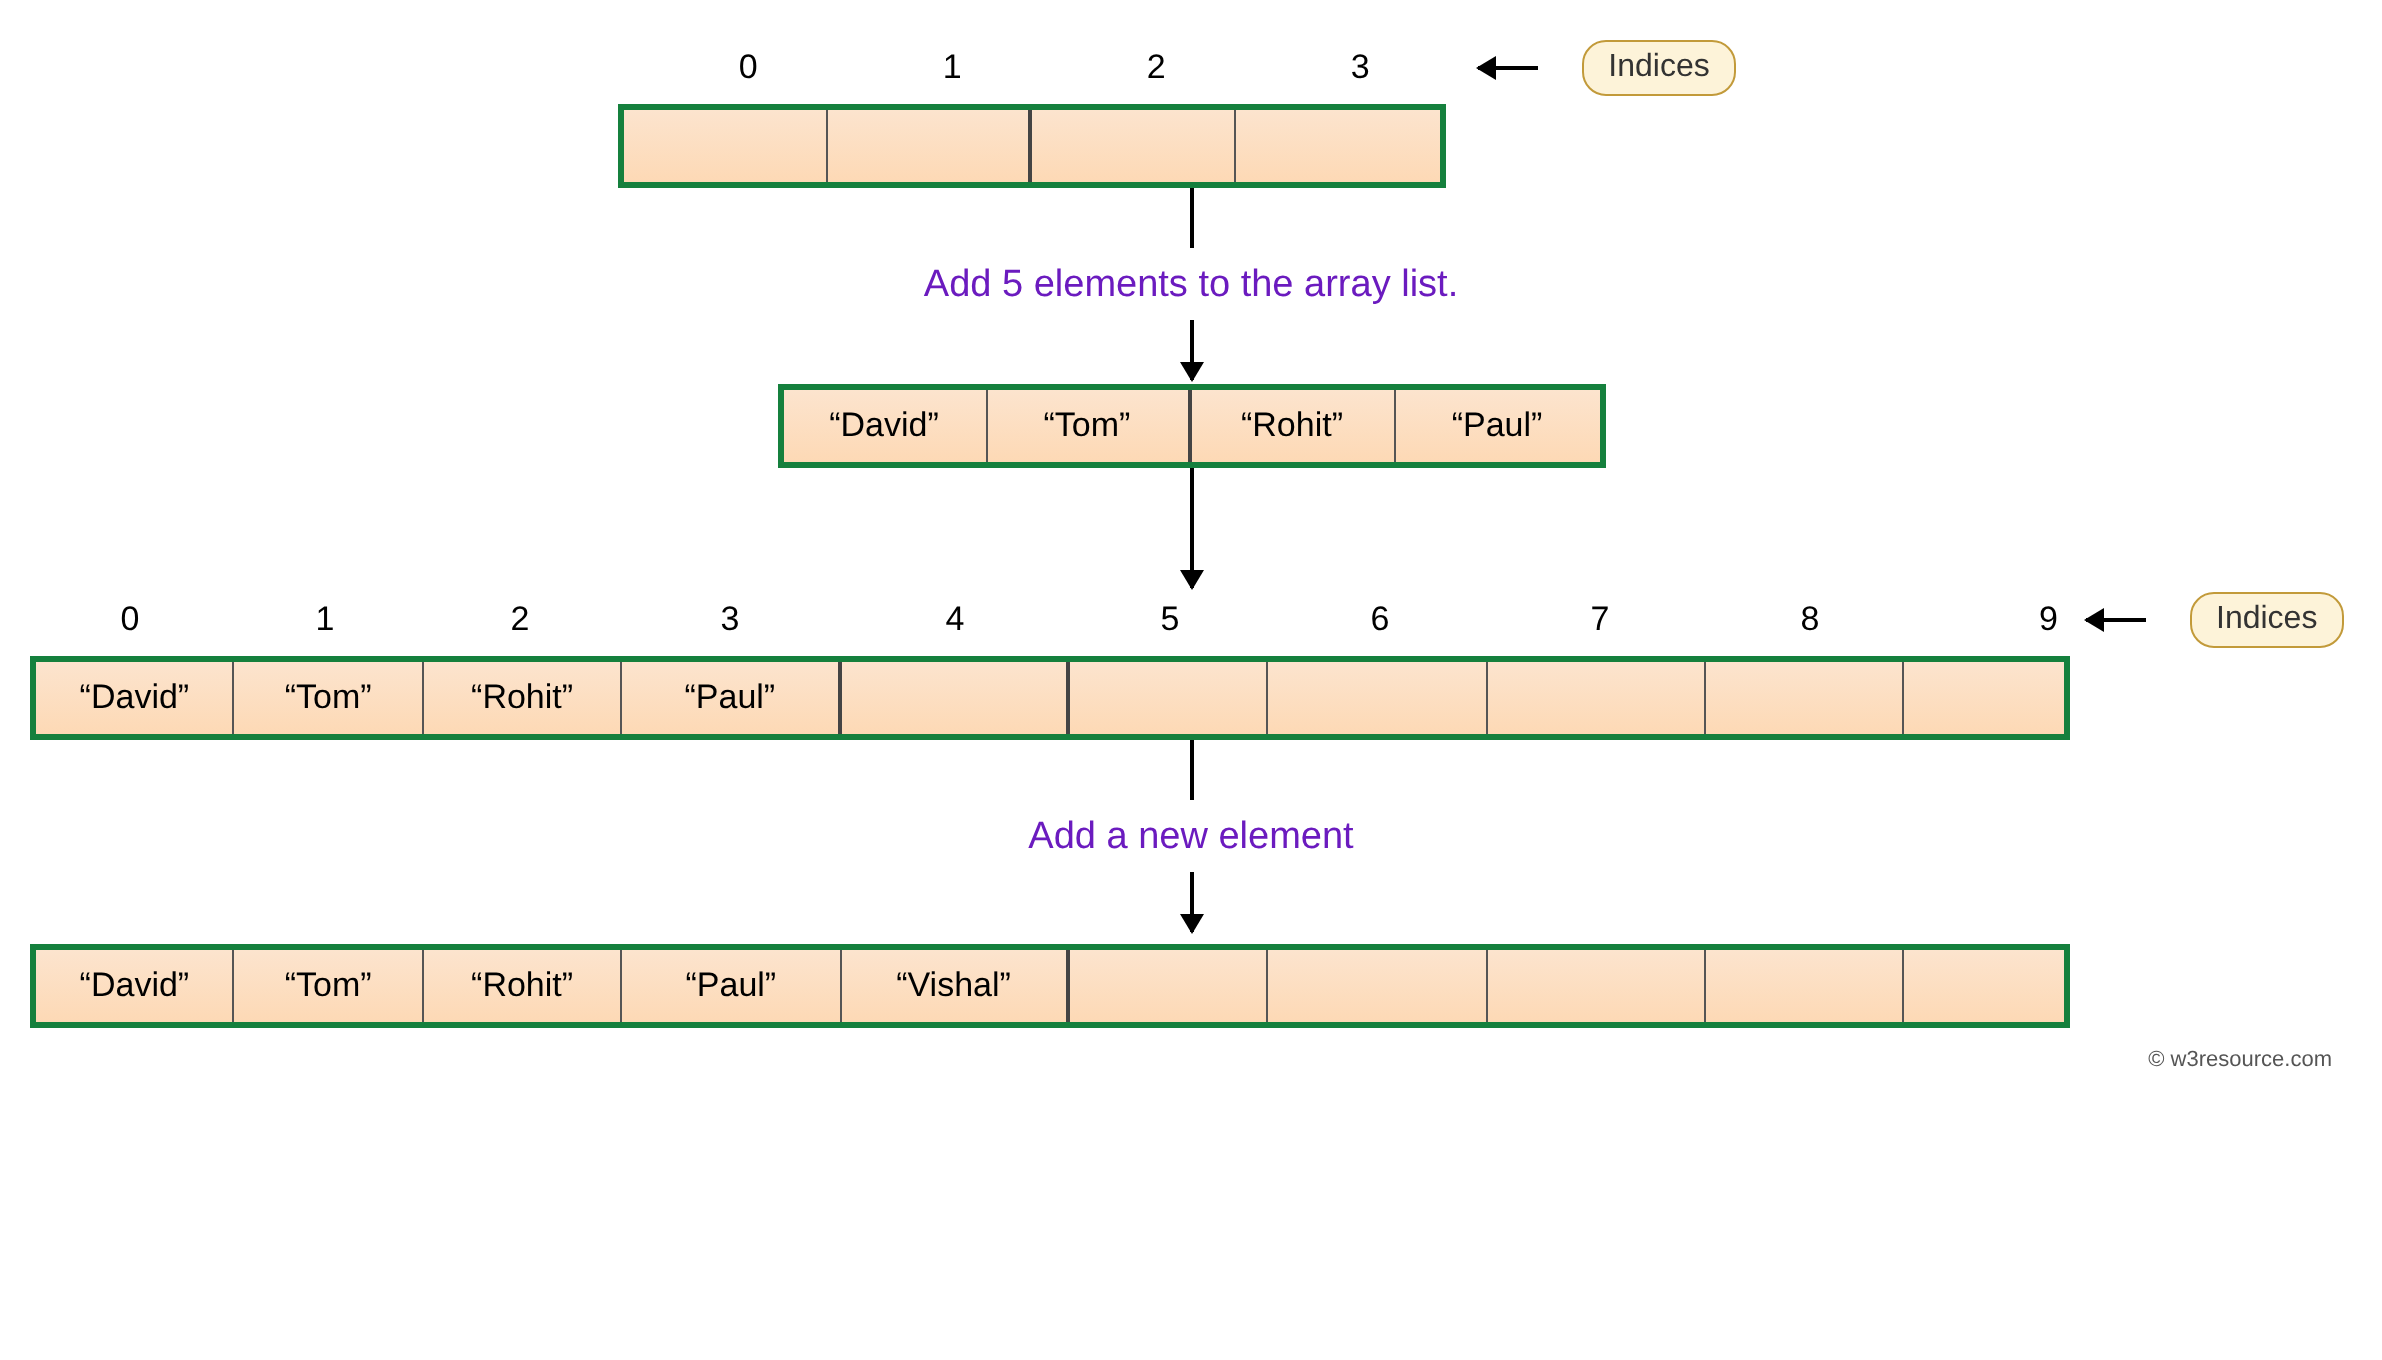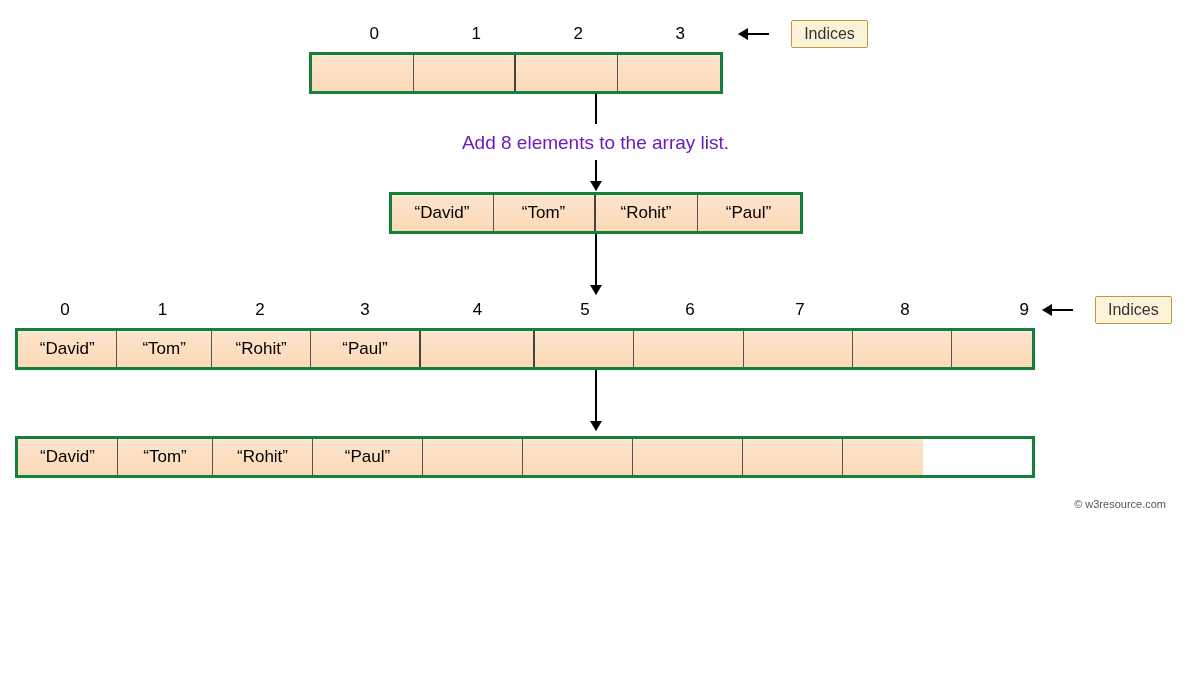--- a/index.html
+++ b/index.html
@@ -46,21 +46,21 @@
     font-size: 19px;
     margin: 8px 0 6px 0;
     text-align: center;
   }
   .indices-label {
     border: 1.5px solid #c29a3a;
     background: #fdf3d9;
     padding: 4px 12px;
     font-size: 16px;
     color: #333;
-    border-radius: 2px;
+    border-radius: 12px;
     margin-left: 22px;
   }
   .left-arrow {
     width: 30px; height: 2px; background: #000;
     position: relative;
     margin-left: 8px;
   }
   .left-arrow::before {
     content: "";
     position: absolute;
@@ -68,21 +68,21 @@
     width: 0; height: 0;
     border-top: 6px solid transparent;
     border-bottom: 6px solid transparent;
     border-right: 10px solid #000;
   }
   .credit {
     text-align: right;
     font-size: 11px;
     color: #555;
     padding-right: 10px;
-    margin-top: 20px;
+    margin-top: 10px;
   }
 </style>
 </head>
 <body>
 
 <div class="stage">
 
   <div class="row-wrap">
     <div class="idx-row">
       <div class="idx" style="width:102px">0</div>
@@ -97,21 +97,21 @@
     <div class="cells">
       <div class="cell" style="width:102px"></div>
       <div class="cell sep-thick" style="width:102px"></div>
       <div class="cell" style="width:102px"></div>
       <div class="cell" style="width:102px"></div>
     </div>
     <div style="width:160px"></div>
   </div>
 
   <div class="arrow-line" style="height:30px; margin-top:0;"></div>
-  <div class="caption">Add 8 elements to the array list.</div>
+  <div class="caption">Add 5 elements to the array list.</div>
   <div class="arrow-line" style="height:30px;">
       <div class="arrow-head"></div>
     </div>
 
   <div class="cells" style="margin-top:2px;">
     <div class="cell" style="width:102px">“David”</div>
     <div class="cell sep-thick" style="width:102px">“Tom”</div>
     <div class="cell" style="width:102px">“Rohit”</div>
     <div class="cell" style="width:102px">“Paul”</div>
   </div>
@@ -144,29 +144,31 @@
     <div class="cell sep-thick" style="width:110px">“Paul”</div>
     <div class="cell sep-thick" style="width:115px"></div>
     <div class="cell" style="width:100px"></div>
     <div class="cell" style="width:110px"></div>
     <div class="cell" style="width:110px"></div>
     <div class="cell" style="width:100px"></div>
     <div class="cell" style="width:80px"></div>
   </div>
 
   <div class="arrow-line" style="height:30px;"></div>
+  <div class="caption">Add a new element</div>
   <div class="arrow-line" style="height:30px;">
       <div class="arrow-head"></div>
     </div>
 
   <div class="cells" style="width:1020px; margin-top:6px; align-self:flex-start;">
     <div class="cell" style="width:100px">“David”</div>
     <div class="cell" style="width:95px">“Tom”</div>
     <div class="cell" style="width:100px">“Rohit”</div>
     <div class="cell" style="width:110px">“Paul”</div>
+    <div class="cell sep-thick" style="width:115px">“Vishal”</div>
     <div class="cell" style="width:100px"></div>
     <div class="cell" style="width:110px"></div>
     <div class="cell" style="width:110px"></div>
     <div class="cell" style="width:100px"></div>
     <div class="cell" style="width:80px"></div>
   </div>
 
 </div>
 
 <div class="credit">© w3resource.com</div>

